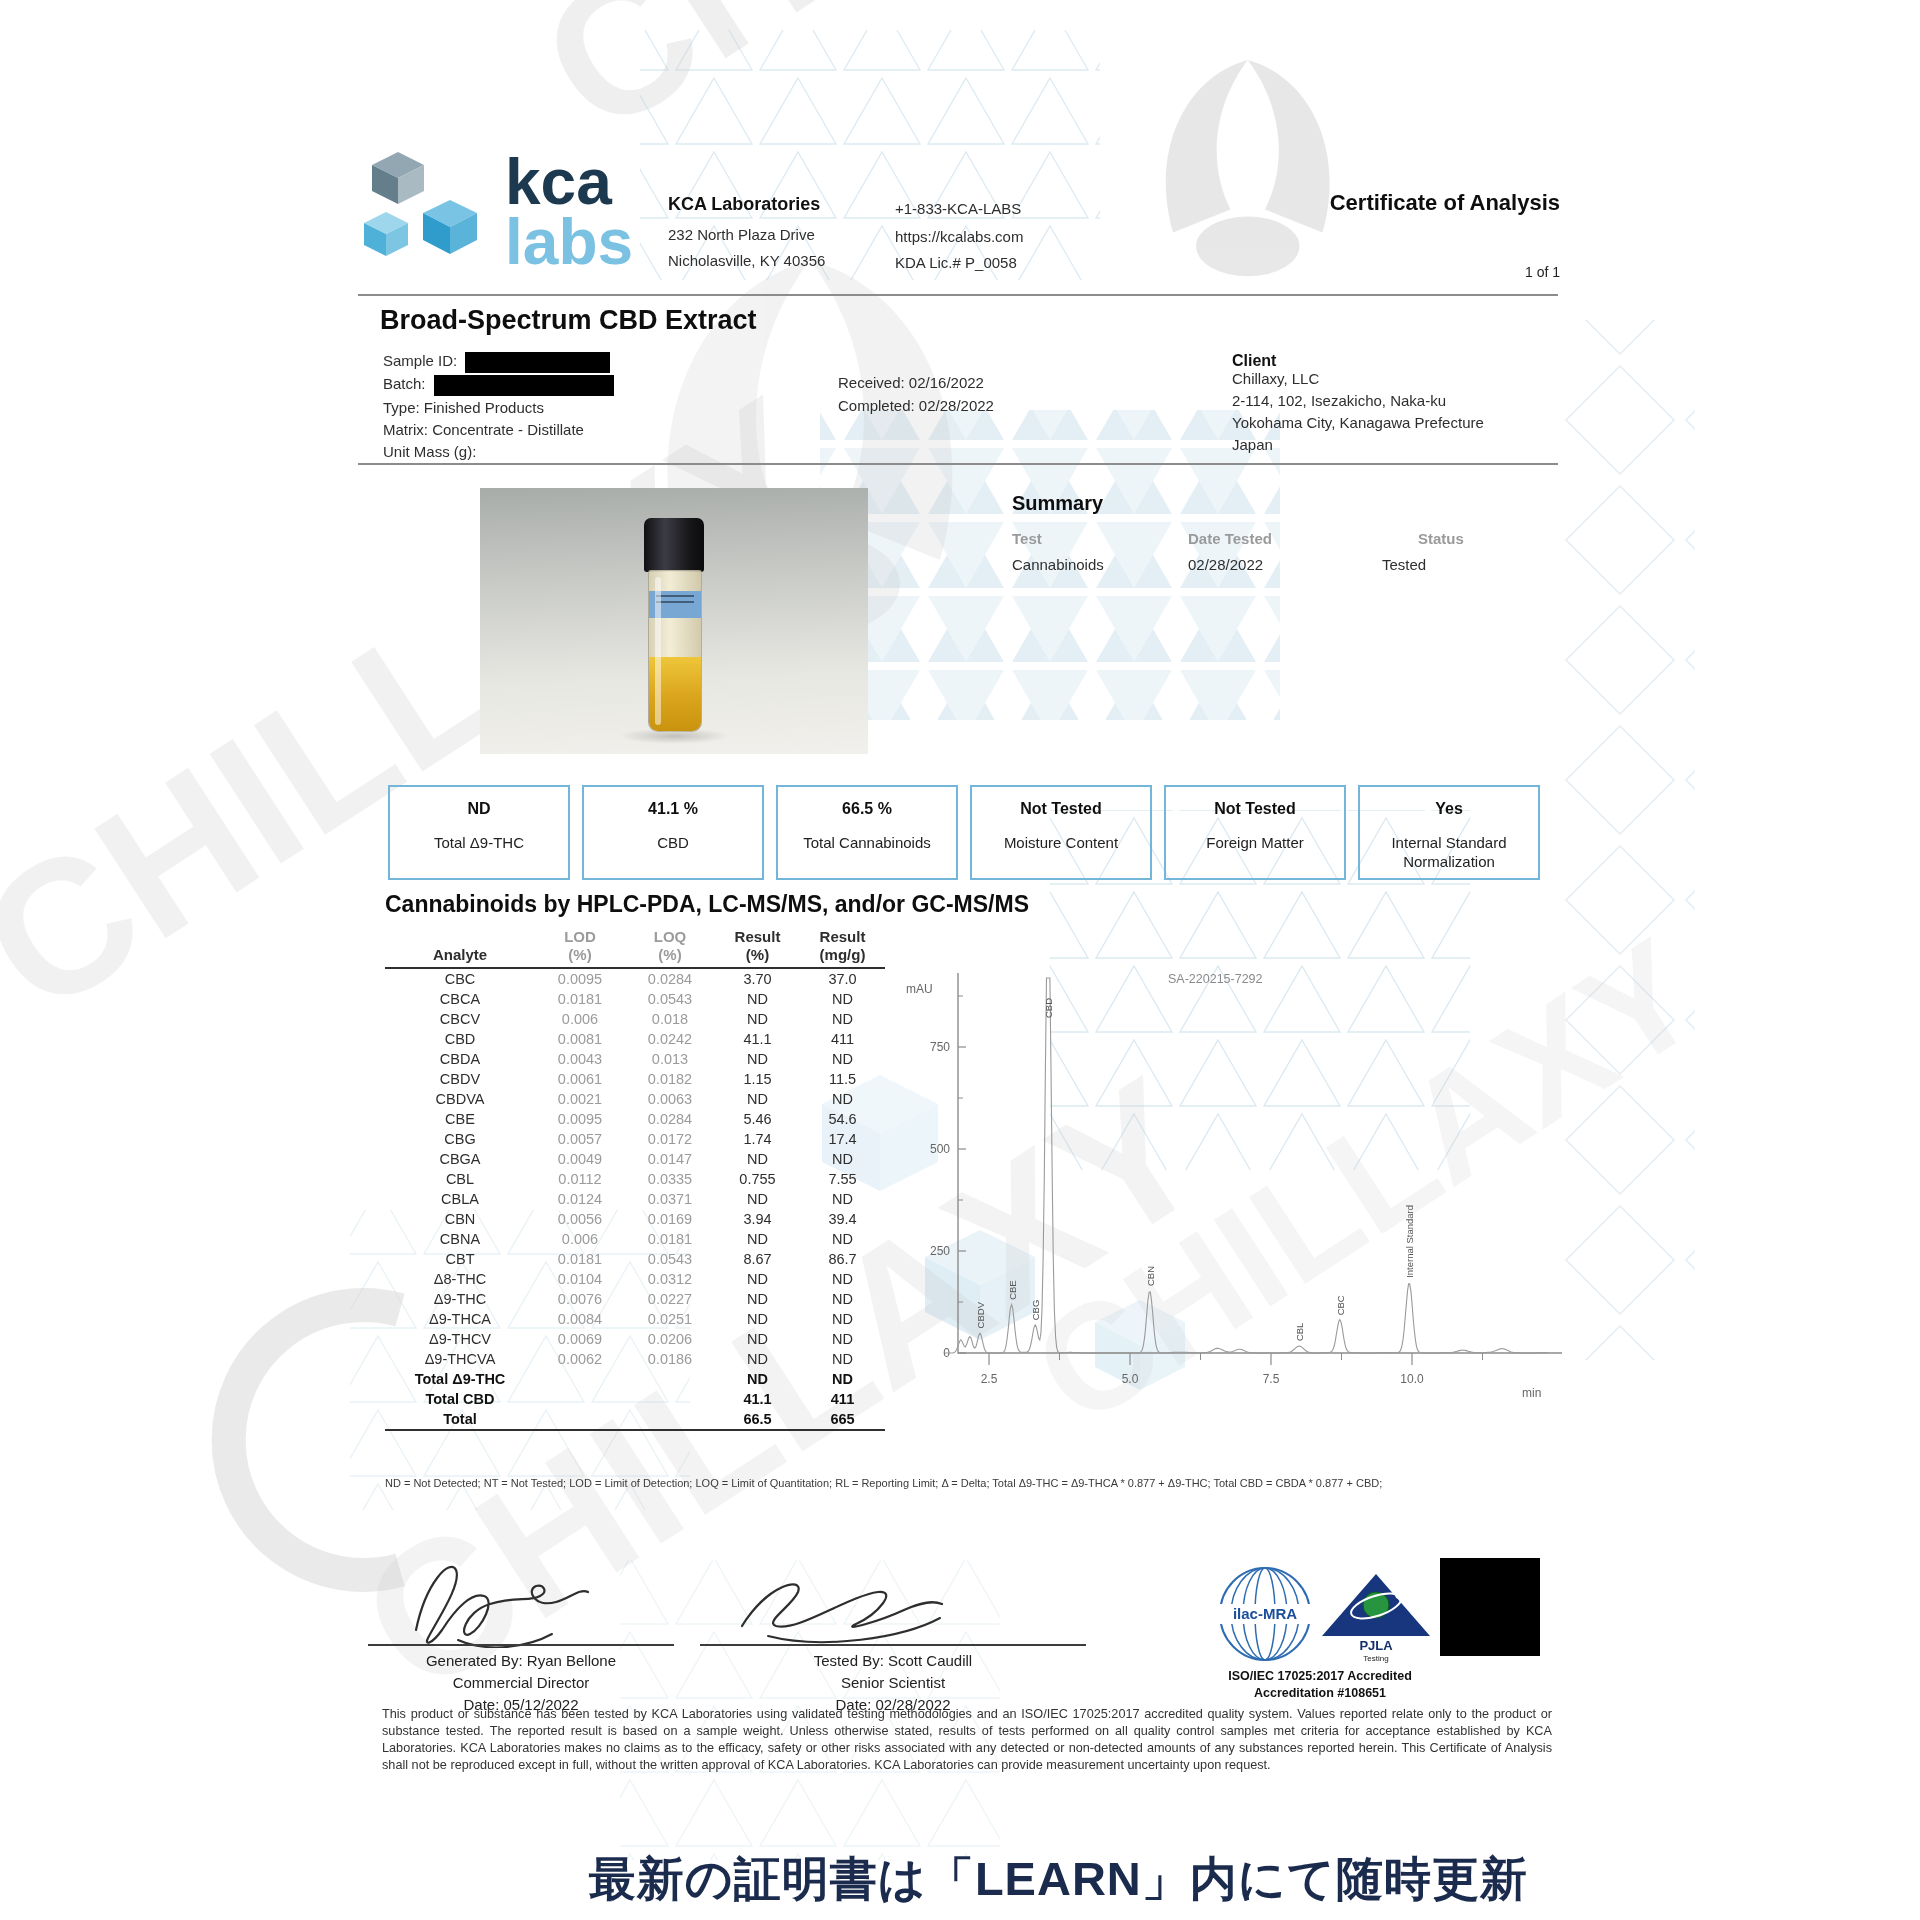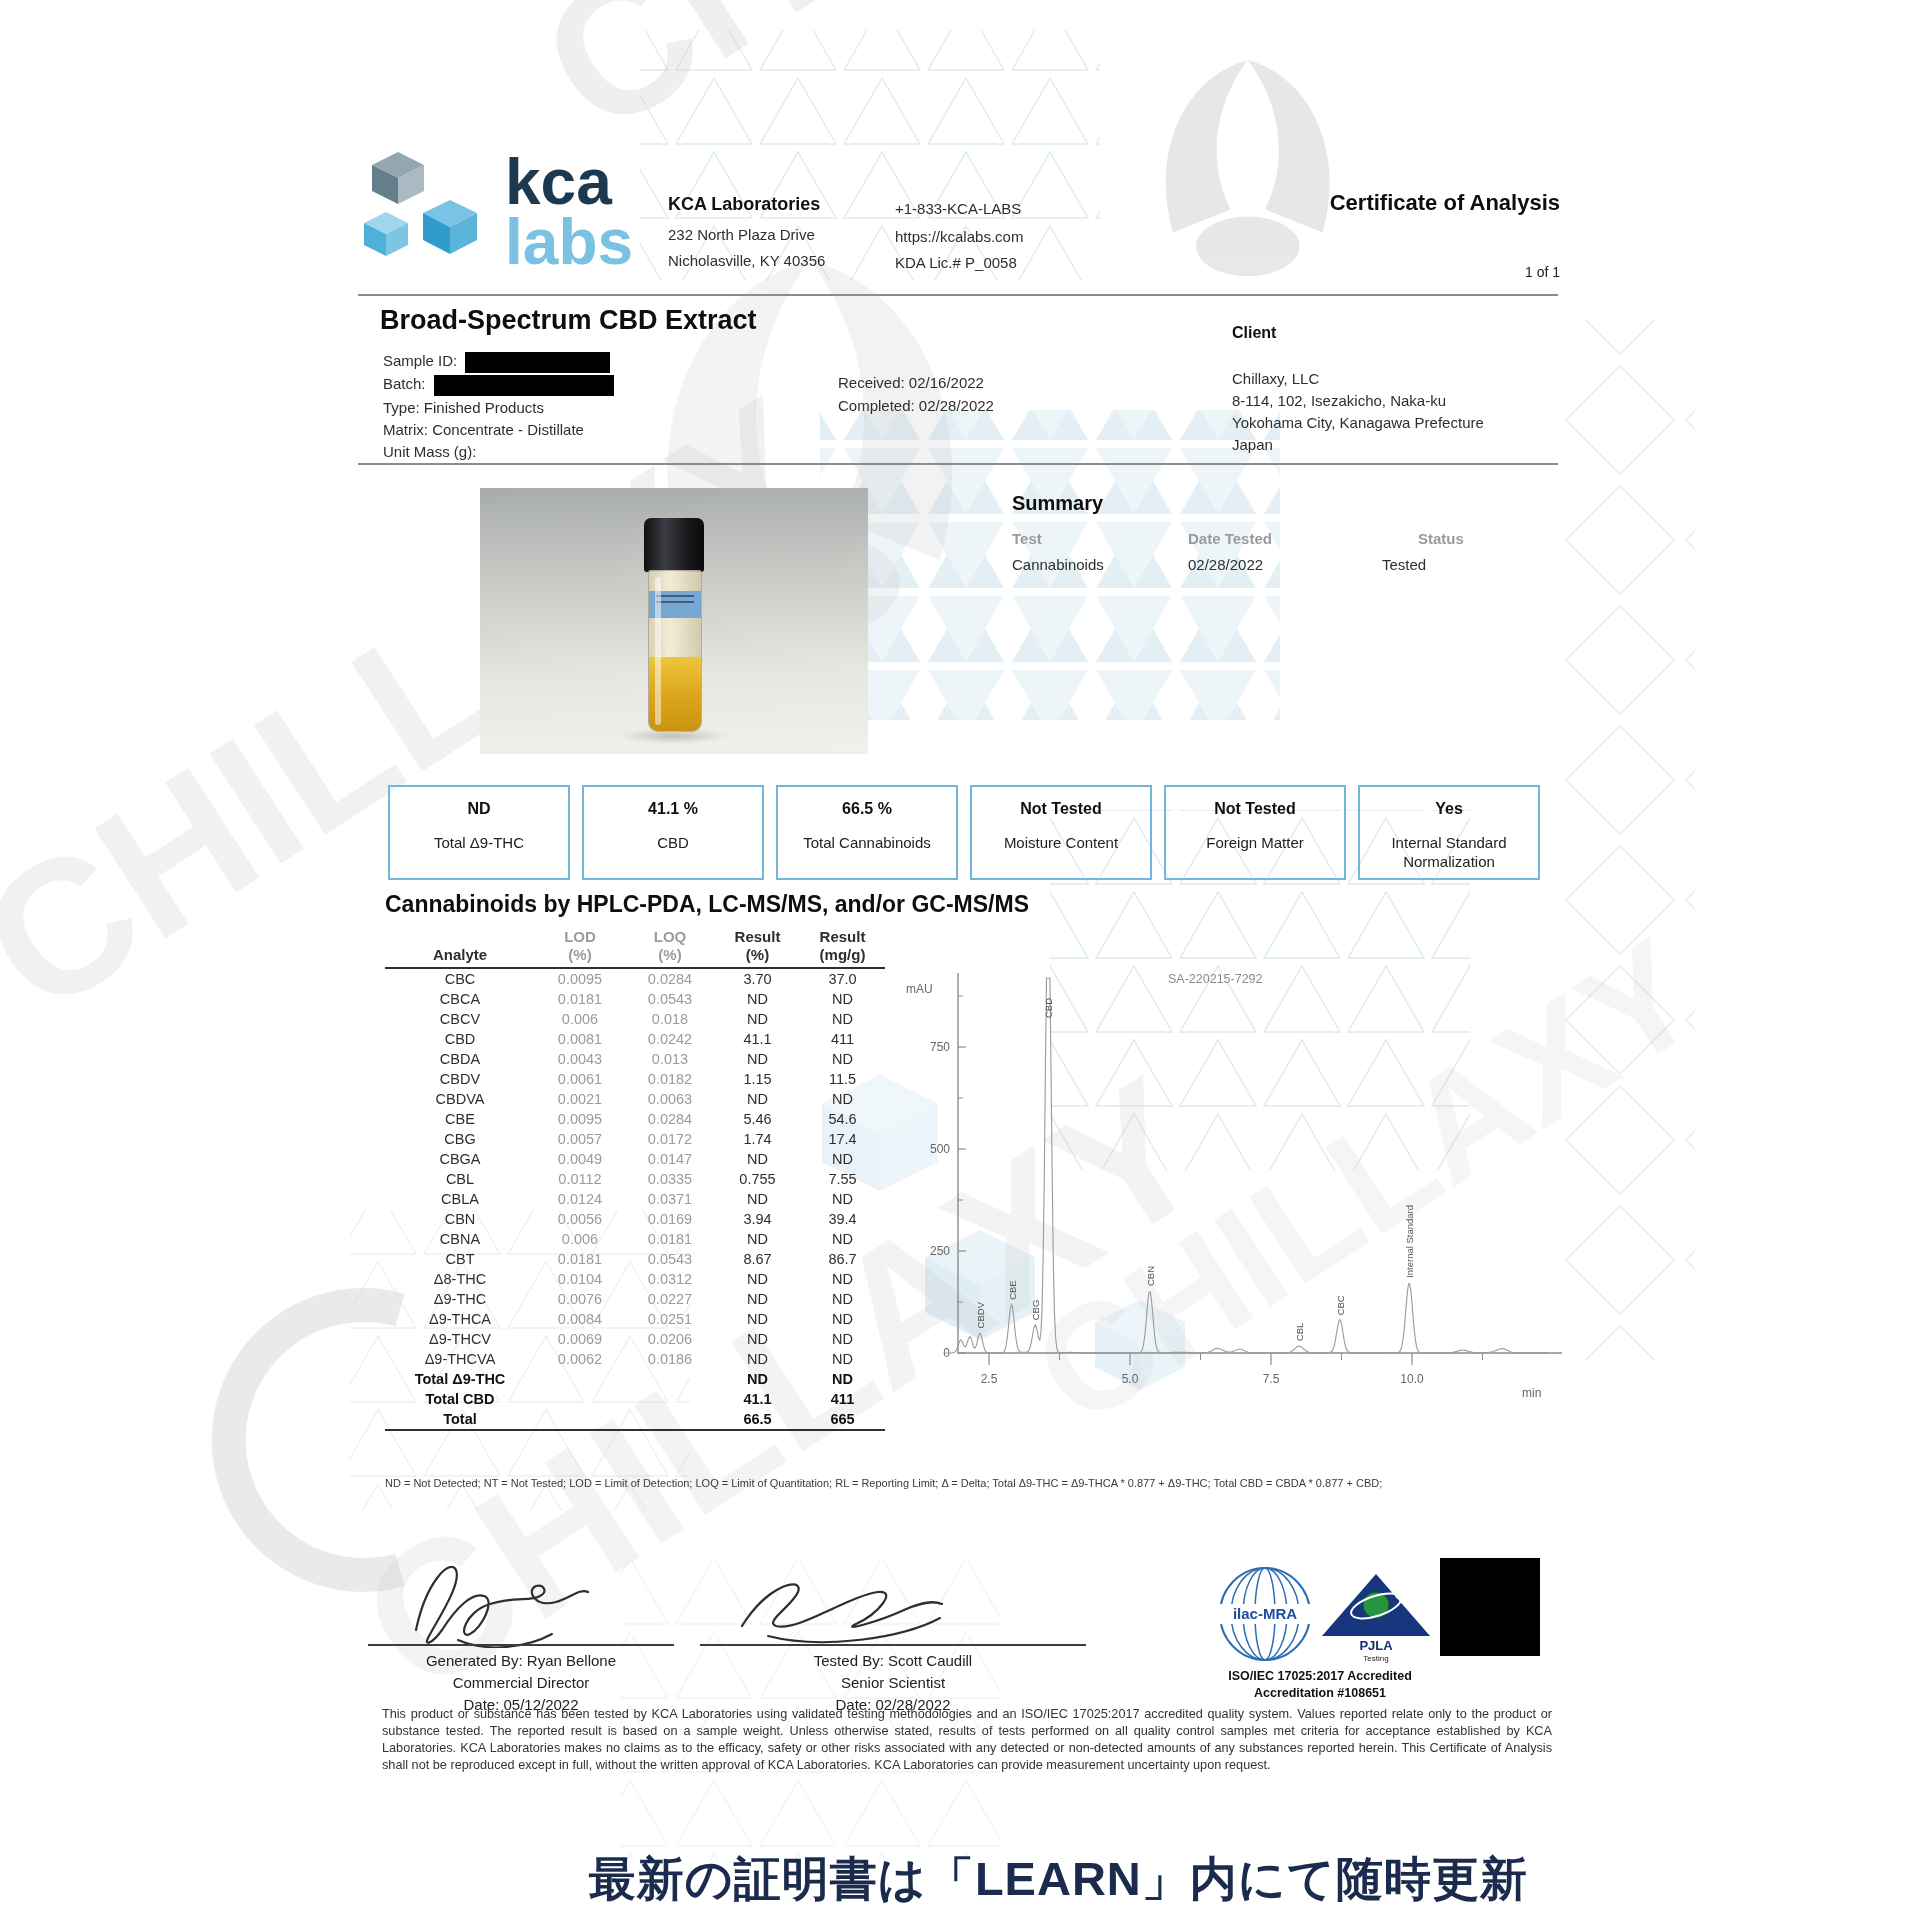--- a/index.html
+++ b/index.html
@@ -121,23 +121,23 @@
   <div class="abs txt15" style="left:383px;top:373px">
     <span>Batch:</span><span class="blackbar" style="width:180px"></span>
   </div>
   <div class="abs txt15" style="left:383px;top:397px">Type: Finished Products</div>
   <div class="abs txt15" style="left:383px;top:419px">Matrix: Concentrate - Distillate</div>
   <div class="abs txt15" style="left:383px;top:441px">Unit Mass (g):</div>
 
   <div class="abs txt15" style="left:838px;top:372px">Received: 02/16/2022</div>
   <div class="abs txt15" style="left:838px;top:395px">Completed: 02/28/2022</div>
 
-  <div class="abs" style="left:1232px;top:324px;font-weight:700;font-size:16px;color:#111">Client</div>
+  <div class="abs" style="left:1232px;top:352px;font-weight:700;font-size:16px;color:#111">Client</div>
   <div class="abs txt15" style="left:1232px;top:368px">Chillaxy, LLC</div>
-  <div class="abs txt15" style="left:1232px;top:390px">8-114, 102, Isezakicho, Naka-ku</div>
+  <div class="abs txt15" style="left:1232px;top:390px">2-114, 102, Isezakicho, Naka-ku</div>
   <div class="abs txt15" style="left:1232px;top:412px">Yokohama City, Kanagawa Prefecture</div>
   <div class="abs txt15" style="left:1232px;top:434px">Japan</div>
   <div class="rule" style="left:358px;top:463px;width:1200px"></div>
 
   <div class="abs" style="left:480px;top:488px;width:388px;height:266px;background:linear-gradient(178deg,#a8aca9,#c9cbc7 35%,#e7e7e2 70%,#f1f0ec)">
     <div style="position:absolute;left:139px;top:240px;width:110px;height:16px;background:radial-gradient(ellipse at center,rgba(60,60,55,.25),transparent 70%)"></div>
     <div style="position:absolute;left:164px;top:30px;width:60px;height:54px;border-radius:7px 7px 3px 3px;background:linear-gradient(90deg,#101013,#3c3c44 35%,#17171a 75%,#0b0b0d)"></div>
     <div style="position:absolute;left:168px;top:82px;width:52px;height:160px;border-radius:3px 3px 10px 10px;border:1px solid rgba(130,130,120,.45);background:linear-gradient(90deg,rgba(216,208,178,.9),rgba(244,238,214,.95) 40%,rgba(210,200,168,.9))">
       <div class="vial-label" style="position:absolute;left:0;top:20px;width:100%;height:27px;background:#78a7d3">
           <i></i>

